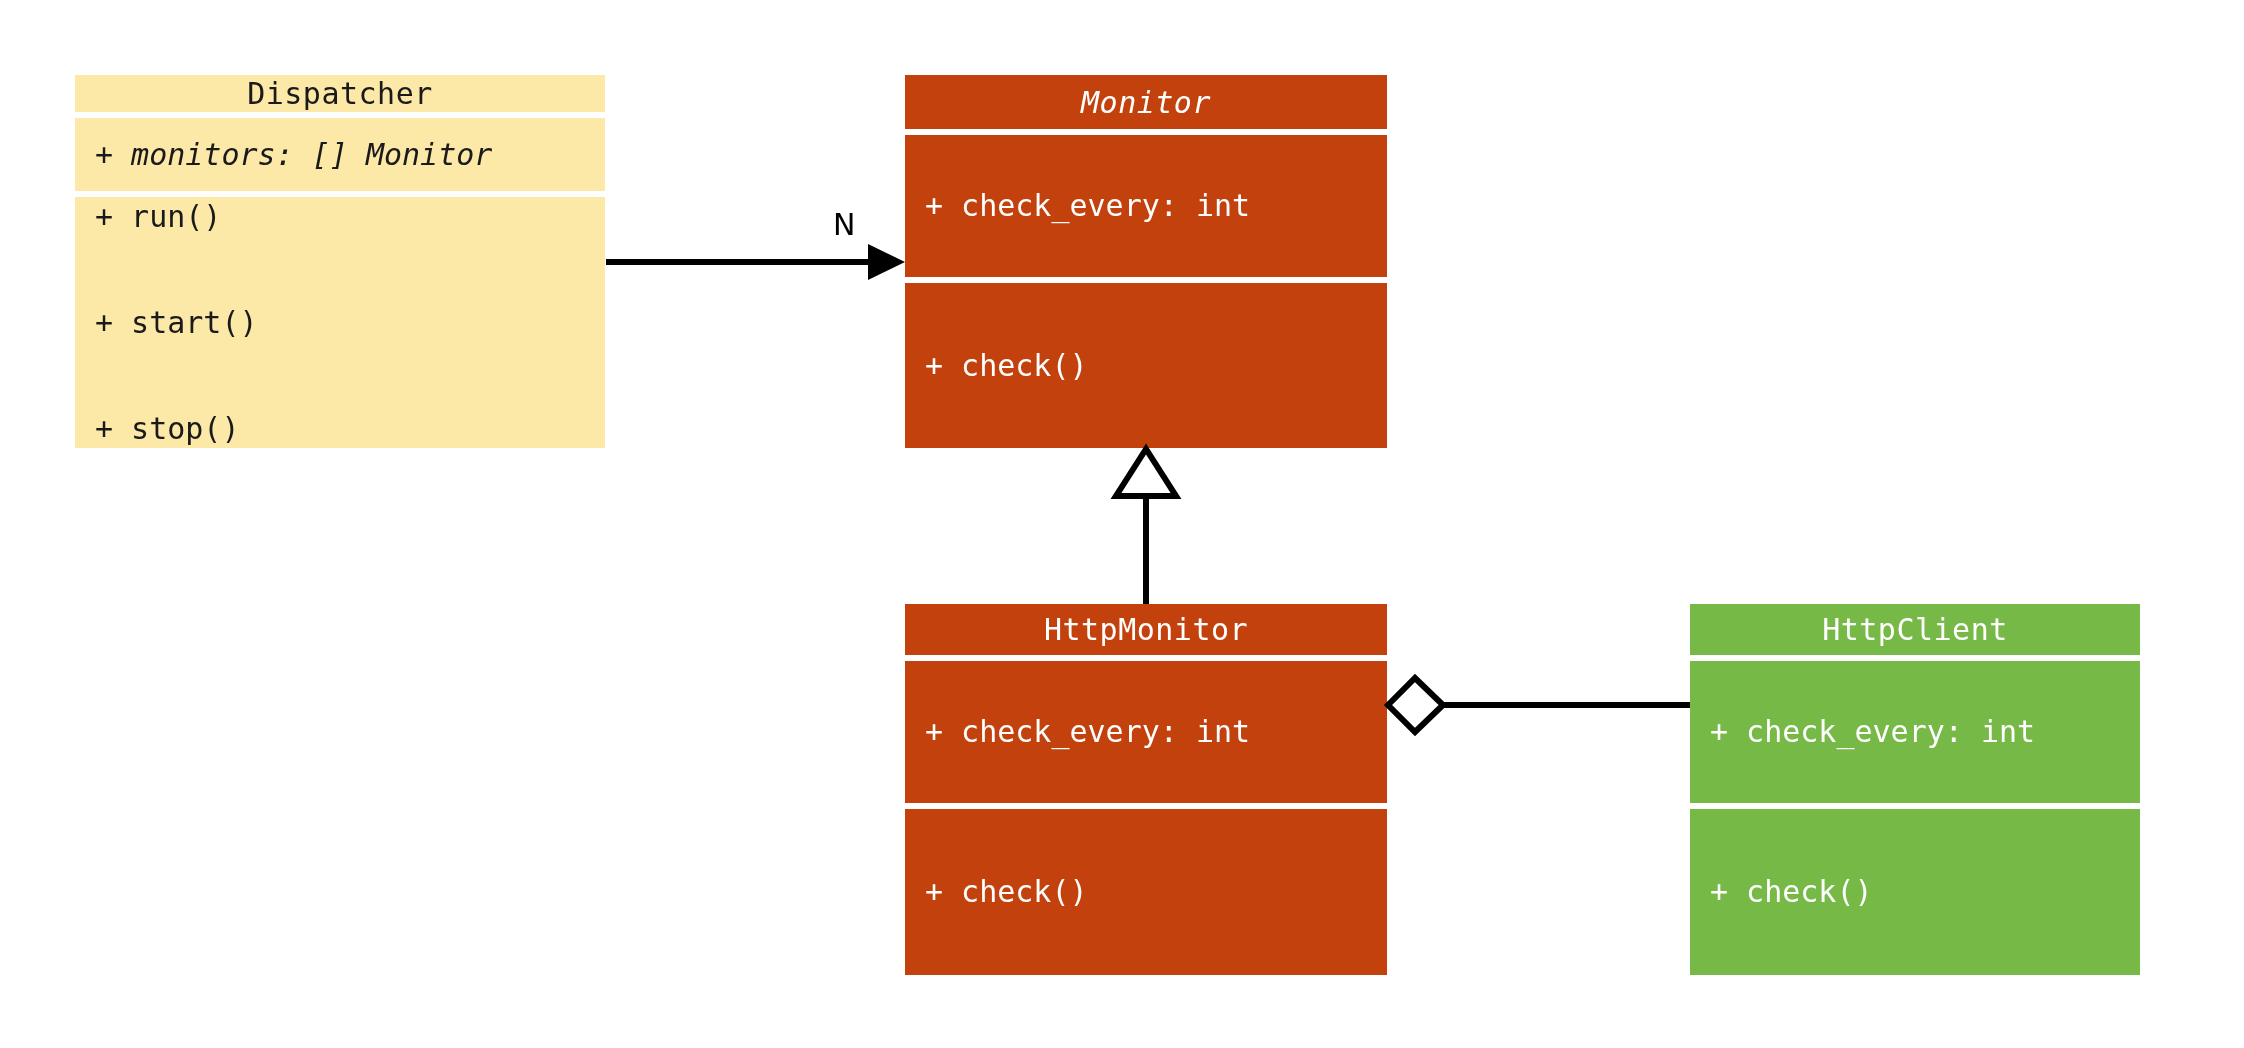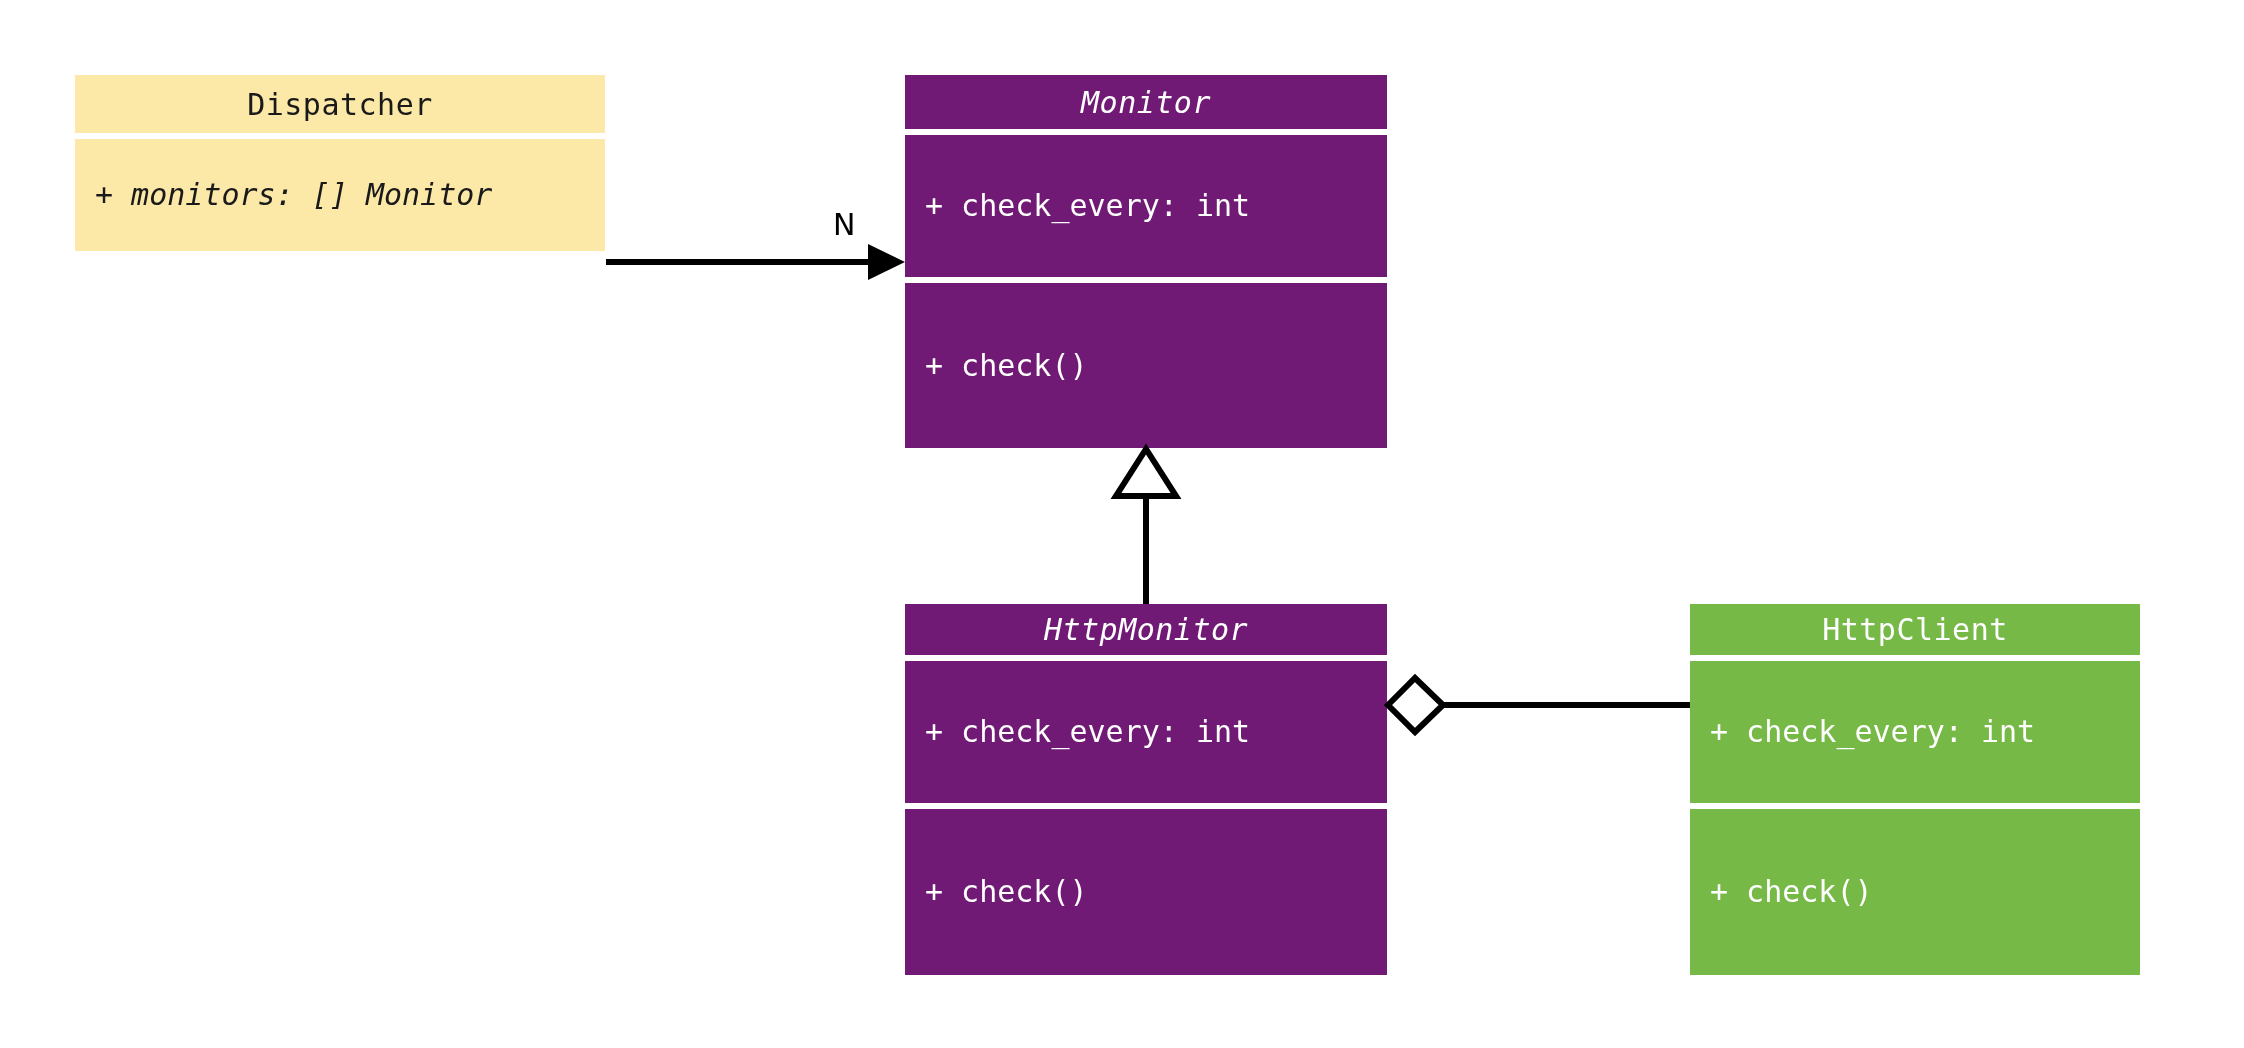--- a/index.html
+++ b/index.html
@@ -67,21 +67,21 @@
     height: 6px;
     background: #ffffff;
     flex: none;
   }
 
   
   .theme-dispatcher .uml-compartment { background: #FCE9A8; }
   .theme-dispatcher .uml-title,
   .theme-dispatcher .uml-members { color: #1a1a1a; }
 
-  .theme-monitor .uml-compartment { background: #701a75; }
+  .theme-monitor .uml-compartment { background: #c2410c; }
   .theme-monitor .uml-title,
   .theme-monitor .uml-members { color: #ffffff; }
 
   .theme-client .uml-compartment { background: #76B947; }
   .theme-client .uml-title,
   .theme-client .uml-members { color: #ffffff; }
 
   
   .connector-layer {
     position: absolute;
@@ -109,20 +109,27 @@
     <div class="uml-compartment" style="height:58px;">
       <div class="uml-title">Dispatcher</div>
     </div>
     <div class="sep"></div>
     <div class="uml-compartment" style="height:112px;font-style:italic;">
       <div class="uml-members">
         <div class="uml-member-line">+ monitors: [] Monitor</div>
       </div>
     </div>
     <div class="sep"></div>
+    <div class="uml-compartment" style="flex:1 1 auto;">
+      <div class="uml-members">
+        <div class="uml-member-line">+ run()</div>
+        <div class="uml-member-line">+ start()</div>
+        <div class="uml-member-line">+ stop()</div>
+      </div>
+    </div>
   </div>
 
   <div class="uml-class theme-monitor" style="left:905px; top:75px; width:482px; height:373px;">
     <div class="uml-compartment" style="height:58px;">
       <div class="uml-title is-abstract">Monitor</div>
     </div>
     <div class="sep"></div>
     <div class="uml-compartment" style="height:152px;">
       <div class="uml-members">
         <div class="uml-member-line">+ check_every: int</div>
@@ -130,21 +137,21 @@
     </div>
     <div class="sep"></div>
     <div class="uml-compartment" style="flex:1 1 auto;">
       <div class="uml-members">
         <div class="uml-member-line">+ check()</div>
       </div>
     </div>
   </div>
 
   <div class="uml-class theme-monitor" style="left:905px; top:604px; width:482px; height:371px;">
-    <div class="uml-compartment" style="height:54px;font-style:italic;">
+    <div class="uml-compartment" style="height:54px;">
       <div class="uml-title">HttpMonitor</div>
     </div>
     <div class="sep"></div>
     <div class="uml-compartment" style="height:152px;">
       <div class="uml-members">
         <div class="uml-member-line">+ check_every: int</div>
       </div>
     </div>
     <div class="sep"></div>
     <div class="uml-compartment" style="flex:1 1 auto;">

